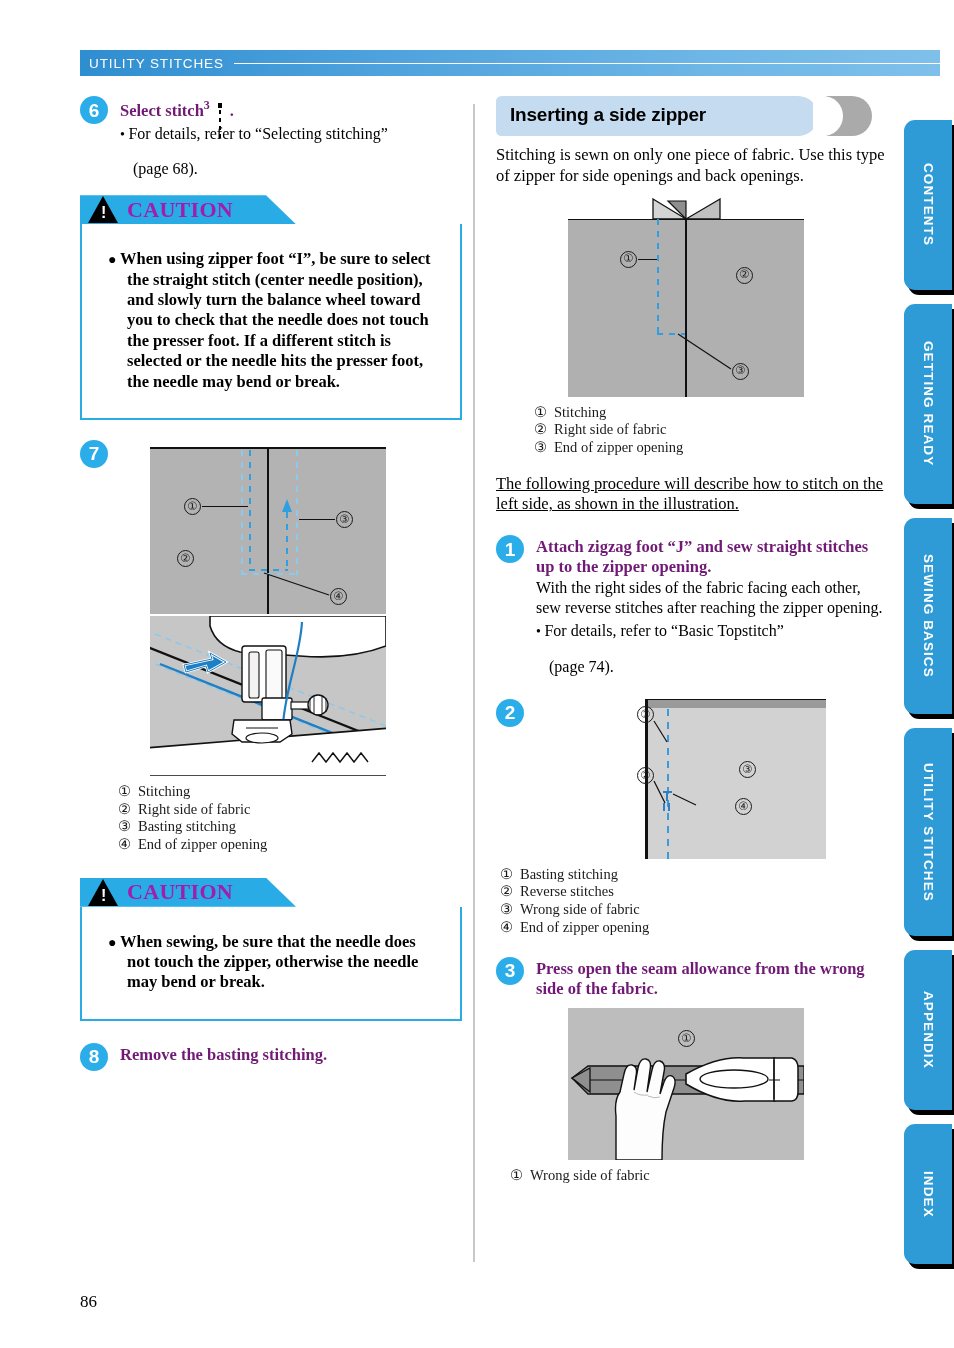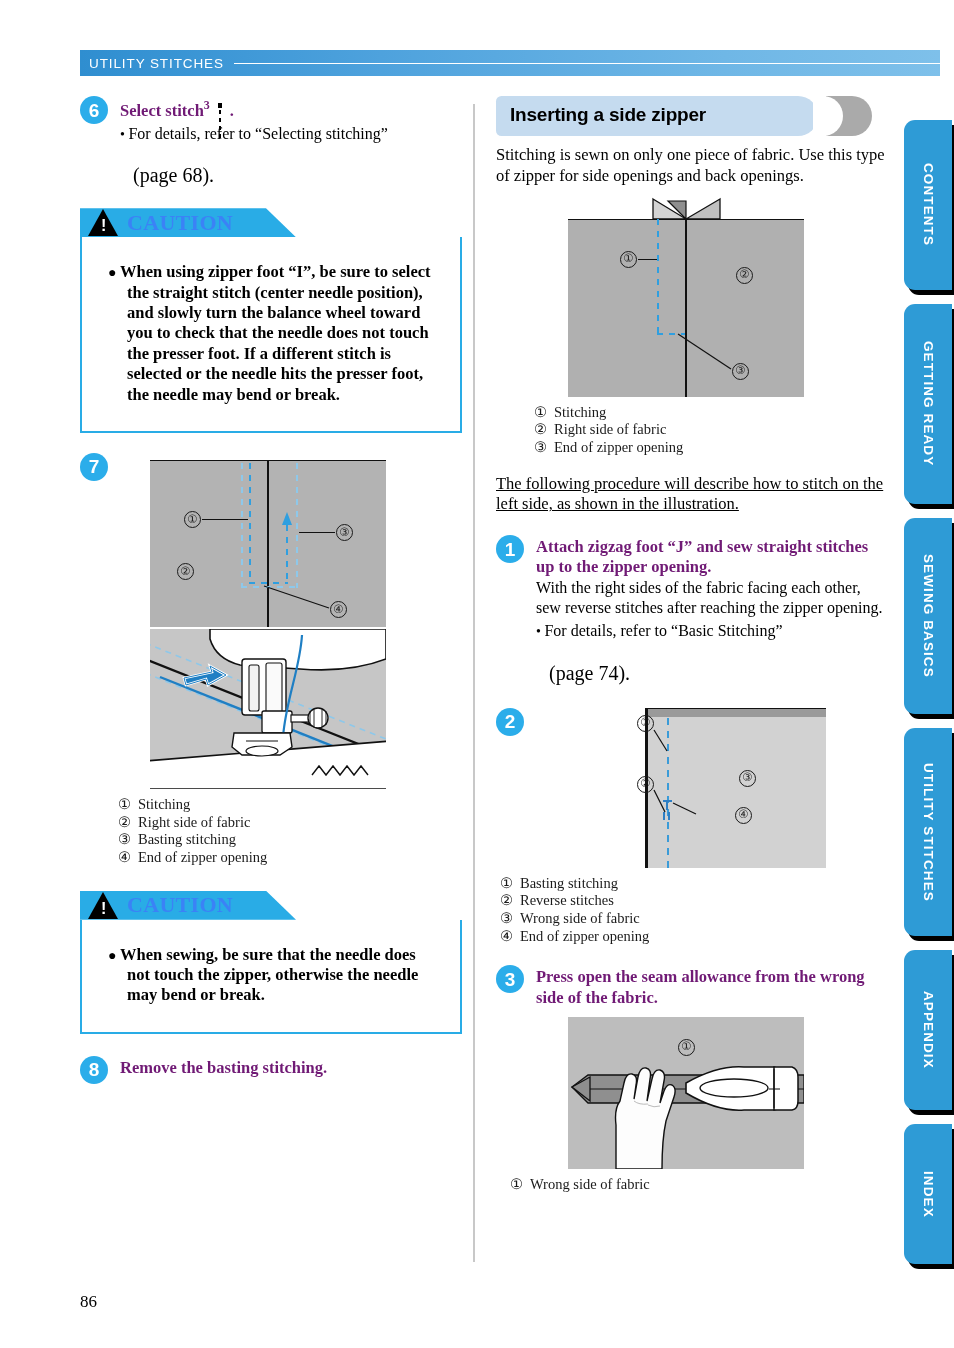--- a/index.html
+++ b/index.html
@@ -53,21 +53,21 @@
     line-height: 1.22; margin: 0; padding-top: 2px;
   }
   .step-body {
     font-size: 16px; color: #000; line-height: 1.24; margin: 0; padding-top: 1px;
   }
   .bullet-line {
     font-size: 16px; line-height: 1.24; margin: 3px 0 0 0;
     padding-left: 13px; text-indent: -13px;
   }
   .bullet-line .bullet-dot { font-size: 14px; }
-  .bullet-cont { padding-left: 13px; font-size: 20px; line-height: 1.24; }
+  .bullet-cont { padding-left: 13px; font-size: 16px; line-height: 1.24; }
 
   .para {
     font-size: 16.5px; line-height: 1.26; color: #000; margin: 0;
   }
 
   
   .stitch-ref { font-size: 12px; vertical-align: super; font-weight: bold; }
   .stitch-glyph {
     display: inline-block; position: relative;
     width: 14px; height: 17px; vertical-align: -4px; margin: 0 3px;
@@ -95,21 +95,21 @@
     position: relative; z-index: 2; width: 0; height: 0; margin-left: 8px;
     border-left: 15px solid transparent; border-right: 15px solid transparent;
     border-bottom: 27px solid #000000;
   }
   .warn-bang {
     position: absolute; z-index: 3; left: 21px; top: 10px;
     color: #fff; font-family: "Liberation Sans", sans-serif;
     font-weight: bold; font-size: 16px; line-height: 1;
   }
   .caution-word {
-    position: relative; z-index: 2; color: #3b82f6;
+    position: relative; z-index: 2; color: #a21caf;
     font-family: "Liberation Serif", serif; font-weight: bold;
     font-size: 22px; letter-spacing: 0.3px; margin-left: 9px;
   }
   .caution-box {
     border: 2.5px solid #29ace6; border-top: none;
     padding: 11px 12px 12px 12px; background: #fff;
   }
   .caution-item {
     font-weight: bold; font-size: 16.5px; line-height: 1.235;
     padding-left: 19px; text-indent: -19px; margin: 14px;
@@ -421,21 +421,21 @@
     </div>
   </div>
 
   <p class="para" style="margin-top:17px;text-decoration:underline;">The following procedure will describe how to stitch on the left side, as shown in the illustration.</p>
 
   <div class="step" style="margin-top:20px;">
     <div class="step-badge">1</div>
     <p class="step-title">Attach zigzag foot “J” and sew straight stitches up to the zipper opening.</p>
     <p class="step-body">With the right sides of the fabric facing each other, sew reverse stitches after reaching the zipper opening.</p>
     <p class="bullet-line">
-      <span class="bullet-dot">•&nbsp;</span><span>For details, refer to “Basic Stitching”</span>
+      <span class="bullet-dot">•&nbsp;</span><span>For details, refer to “Basic Topstitch”</span>
     </p>
     <p class="bullet-cont">(page 74).</p>
   </div>
 
   <div class="step" style="margin-top:22px;">
     <div class="step-badge">2</div>
   </div>
 
   <div class="fig fig-bast">
     <div class="bs-body"></div>

